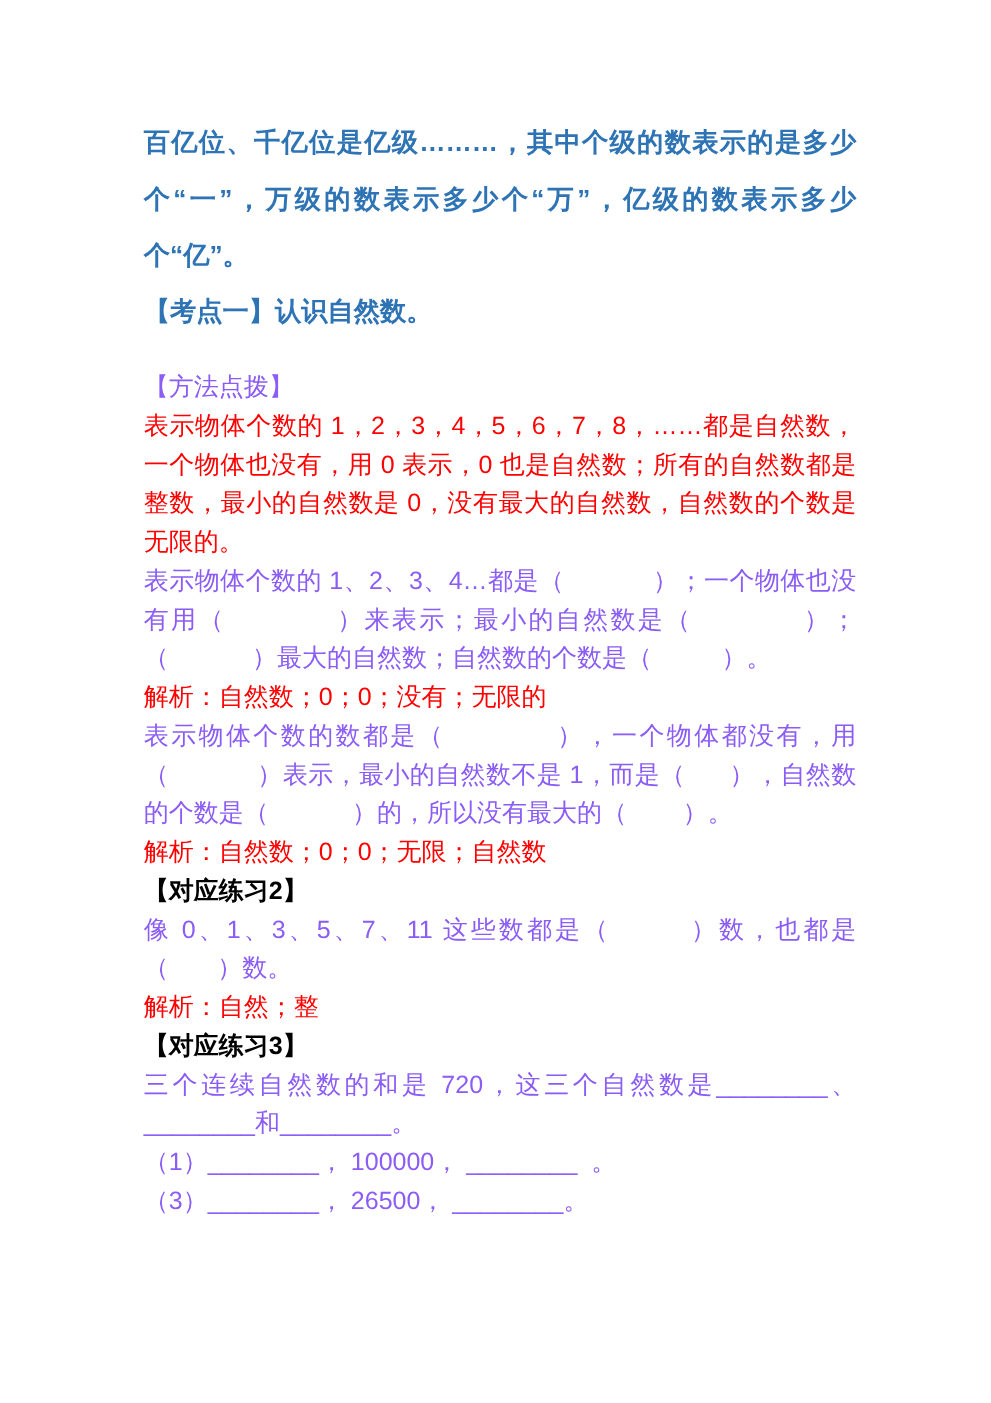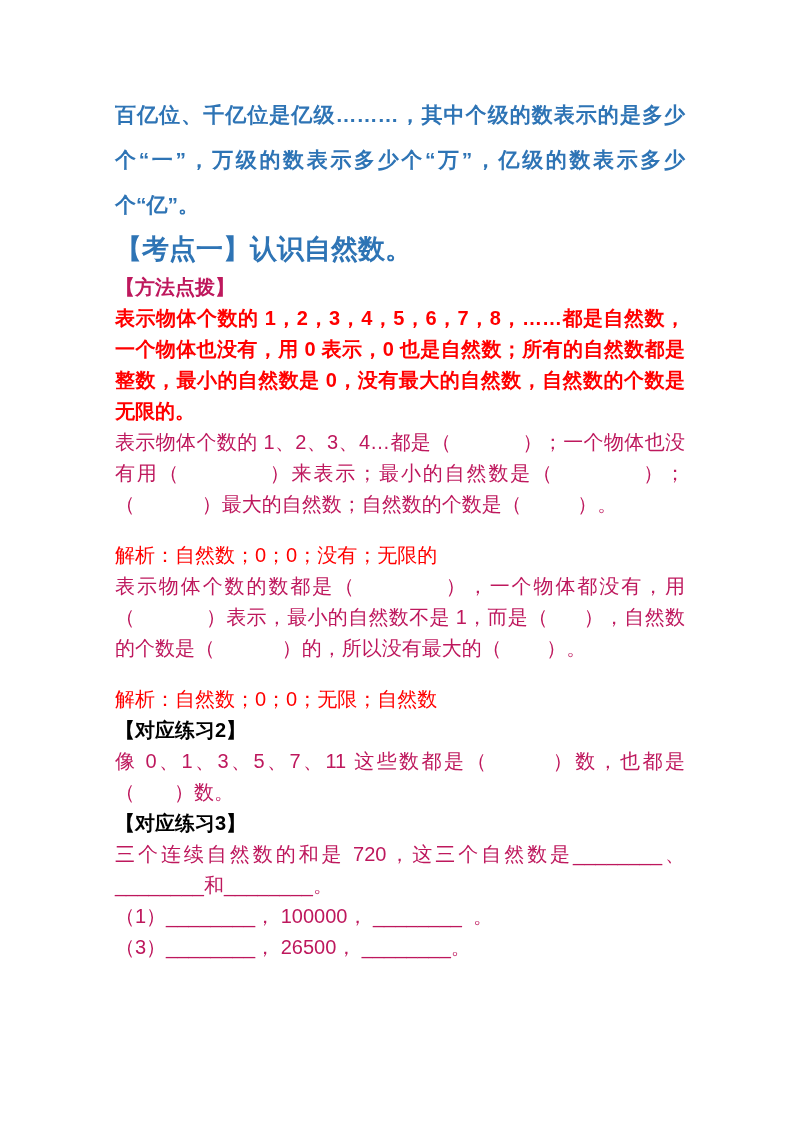--- a/index.html
+++ b/index.html
@@ -30,73 +30,74 @@
   .blue-body {
     color: #2E74B5;
     font-weight: bold;
     font-size: 21px;
     line-height: 45px;
   }
   
   .blue-heading {
     color: #2E74B5;
     font-weight: bold;
-    font-size: 27px;
+    font-size: 21px;
     line-height: 45px;
   }
   
   .red-heading {
-    color: #be185d;
-    font-weight: bold;
+    color: #8b5cf6;
+    font-weight: normal;
     font-size: 20px;
     line-height: 31px;
+    margin-top: 23px;
   }
   
   .red-bold-body {
     color: #FF0000;
-    font-weight: bold;
+    font-weight: normal;
     font-size: 20px;
     line-height: 31px;
   }
   
   .black-heading {
     color: #000000;
     font-weight: bold;
     font-size: 20px;
     line-height: 31px;
   }
   
   .body-text {
-    color: #be185d;
+    color: #8b5cf6;
     font-weight: normal;
     font-size: 20px;
     line-height: 31px;
   }
   
   .red-answer {
     color: #FF0000;
     font-weight: normal;
     font-size: 20px;
     line-height: 31px;
-    margin-top: 20px;
   }
 </style>
 </head>
 <body>
 
 <div class="page">
   <div id="content">
       <p class="para blue-body">百亿位、千亿位是亿级………，其中个级的数表示的是多少个“一”，万级的数表示多少个“万”，亿级的数表示多少个“亿”。</p>
       <p class="para blue-heading">【考点一】认识自然数。</p>
       <p class="para red-heading">【方法点拨】</p>
       <p class="para red-bold-body">表示物体个数的 1，2，3，4，5，6，7，8，……都是自然数，一个物体也没有，用 0 表示，0 也是自然数；所有的自然数都是整数，最小的自然数是 0，没有最大的自然数，自然数的个数是无限的。</p>
       <p class="para body-text">表示物体个数的 1、2、3、4…都是（&nbsp;&nbsp;&nbsp;&nbsp;&nbsp;&nbsp;&nbsp;&nbsp;&nbsp;&nbsp;&nbsp;&nbsp;）；一个物体也没有用（&nbsp;&nbsp;&nbsp;&nbsp;&nbsp;&nbsp;&nbsp;&nbsp;&nbsp;&nbsp;&nbsp;&nbsp;）来表示；最小的自然数是（&nbsp;&nbsp;&nbsp;&nbsp;&nbsp;&nbsp;&nbsp;&nbsp;&nbsp;&nbsp;&nbsp;&nbsp;）；（&nbsp;&nbsp;&nbsp;&nbsp;&nbsp;&nbsp;&nbsp;&nbsp;&nbsp;&nbsp;&nbsp;&nbsp;）最大的自然数；自然数的个数是（&nbsp;&nbsp;&nbsp;&nbsp;&nbsp;&nbsp;&nbsp;&nbsp;&nbsp;&nbsp;）。</p>
       <p class="para red-answer">解析：自然数；0；0；没有；无限的</p>
       <p class="para body-text">表示物体个数的数都是（&nbsp;&nbsp;&nbsp;&nbsp;&nbsp;&nbsp;&nbsp;&nbsp;&nbsp;&nbsp;&nbsp;&nbsp;），一个物体都没有，用（&nbsp;&nbsp;&nbsp;&nbsp;&nbsp;&nbsp;&nbsp;&nbsp;&nbsp;&nbsp;&nbsp;&nbsp;）表示，最小的自然数不是 1，而是（&nbsp;&nbsp;&nbsp;&nbsp;&nbsp;&nbsp;），自然数的个数是（&nbsp;&nbsp;&nbsp;&nbsp;&nbsp;&nbsp;&nbsp;&nbsp;&nbsp;&nbsp;&nbsp;&nbsp;）的，所以没有最大的（&nbsp;&nbsp;&nbsp;&nbsp;&nbsp;&nbsp;&nbsp;&nbsp;）。</p>
       <p class="para red-answer">解析：自然数；0；0；无限；自然数</p>
       <p class="para black-heading">【对应练习2】</p>
       <p class="para body-text">像 0、1、3、5、7、11 这些数都是（&nbsp;&nbsp;&nbsp;&nbsp;&nbsp;&nbsp;&nbsp;&nbsp;）数，也都是（&nbsp;&nbsp;&nbsp;&nbsp;&nbsp;&nbsp;&nbsp;）数。</p>
+      <p class="para red-answer">解析：自然；整</p>
       <p class="para black-heading">【对应练习3】</p>
       <p class="para body-text">三个连续自然数的和是 720，这三个自然数是________、________和________。</p>
       <p class="para body-text">（1）________，&nbsp;100000，&nbsp;________&nbsp;&nbsp;。</p>
       <p class="para body-text">（3）________，&nbsp;26500，&nbsp;________。</p>
     </div>
 </div>
 
 </body></html>

